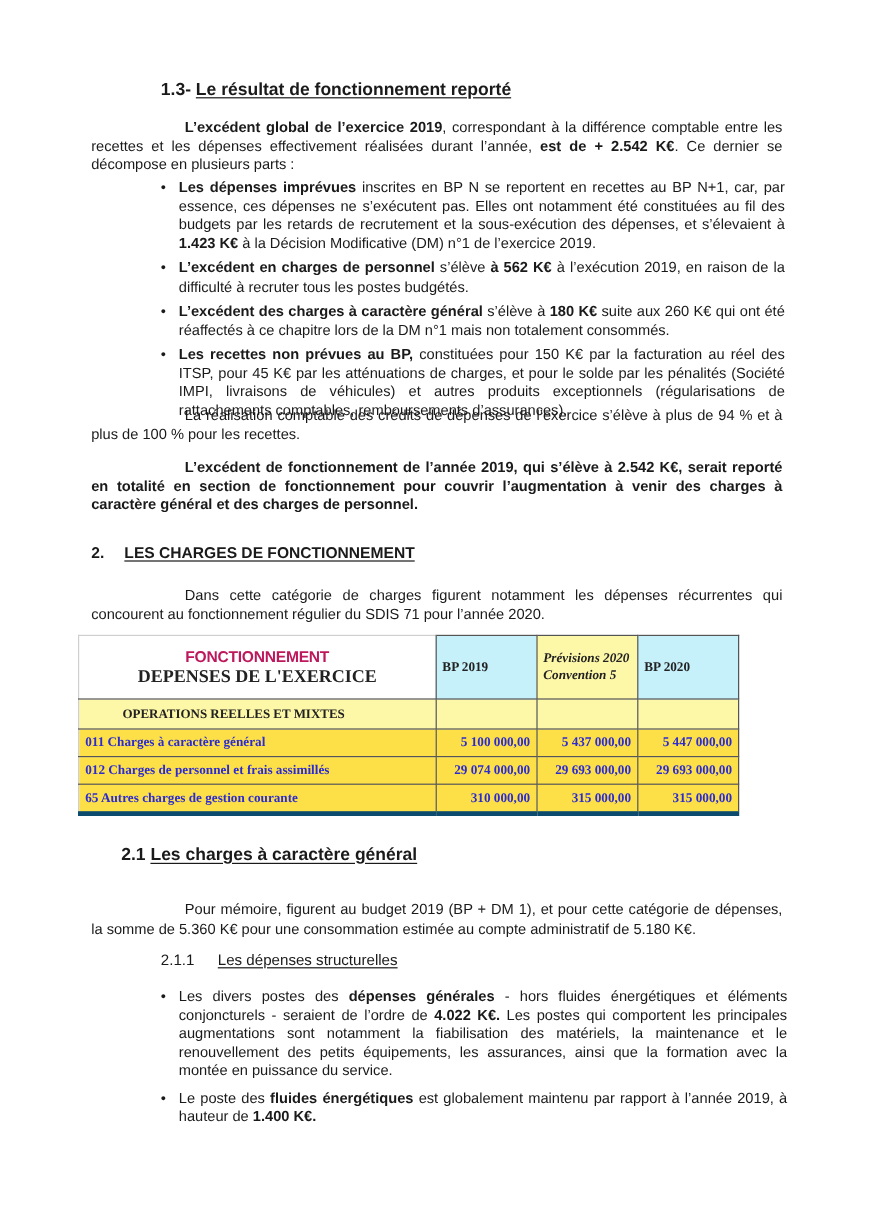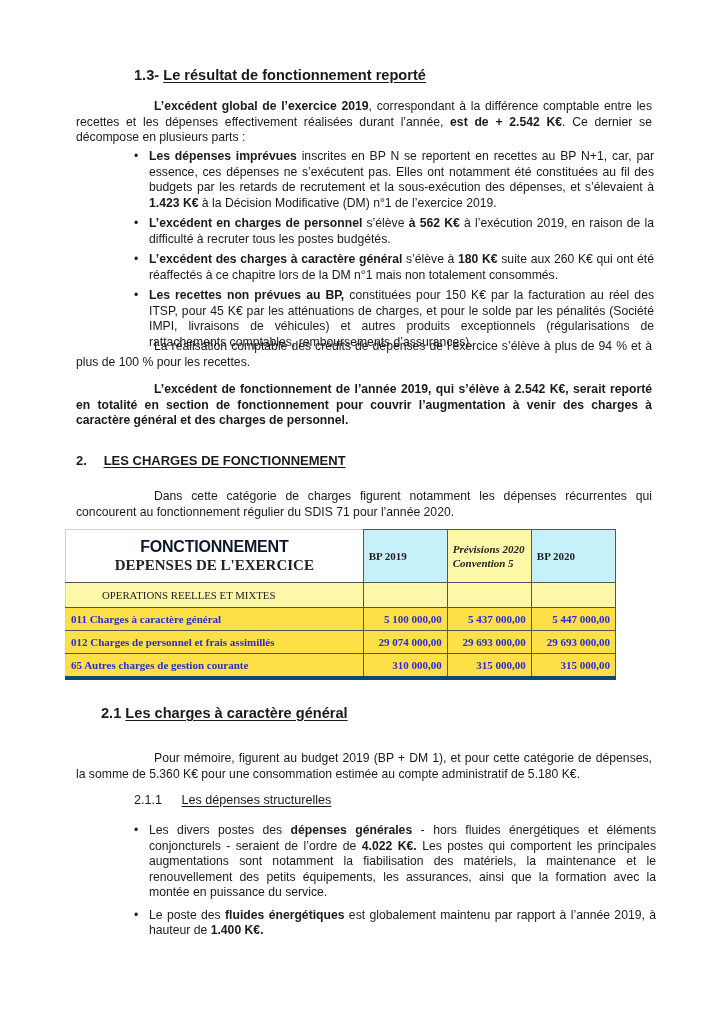--- a/index.html
+++ b/index.html
@@ -22,26 +22,26 @@
   .h211 .num { display: inline-block; width: 44px; }
 
   
   .tbl { left: 65px; top: 529px; width: 551px; border-collapse: collapse;
          font-family: "Liberation Serif", serif; table-layout: fixed; }
   .tbl td { border: 1px solid #555; padding: 0 5px; height: 22px; font-size: 11px; }
   .tbl .hdr td { height: 52px; }
   .tbl .c1 { width: 276px; }
   .tbl .cn { width: 78px; }
   .title-cell { background: #ffffff; text-align: center; border-left-color: #cfcfcf !important; border-top-color: #cfcfcf !important; }
-  .title-main { font-family: "Liberation Sans", sans-serif; font-weight: bold; font-size: 16px; color: #0f172a; display: block; letter-spacing: -0.2px; }
+  .title-main { font-family: "Liberation Sans", sans-serif; font-weight: bold; font-size: 13px; color: #be185d; display: block; letter-spacing: -0.2px; }
   .title-sub { font-weight: bold; font-size: 15px; color: #222; display: block; margin-top: 1px; }
   .hdr-blue { background: #c6f1fb; text-align: left; font-weight: bold; font-size: 11px; color: #222; }
   .hdr-yellow { background: #fdf7a8; text-align: left; font-weight: bold; font-style: italic; font-size: 11px; color: #222; line-height: 14px; }
   .ops td { background: #fdf7a8; height: 24px; }
-  .ops .lbl { font-weight: normal; font-size: 10.8px; color: #222; border-left-color: #cfcfcf; padding-left: 36px; }
+  .ops .lbl { font-weight: bold; font-size: 10.8px; color: #222; border-left-color: #cfcfcf; padding-left: 36px; }
   .row td { color: #2b2bd1; font-weight: bold; background: #fde047; }
   .row .lbl { border-left-color: #cfcfcf; }
   .row .val { text-align: right; }
   .tbl tr:last-child td { border-bottom: 4px solid #0c4a6e; }
 </style>
 </head>
 <body>
 
 <div class="abs h13">
   <span>1.3-</span>

